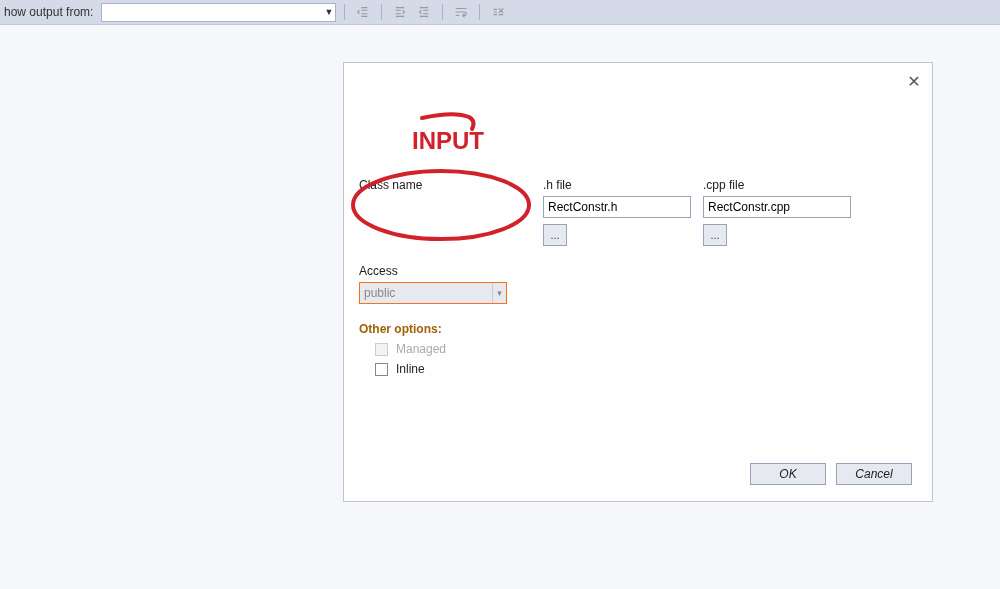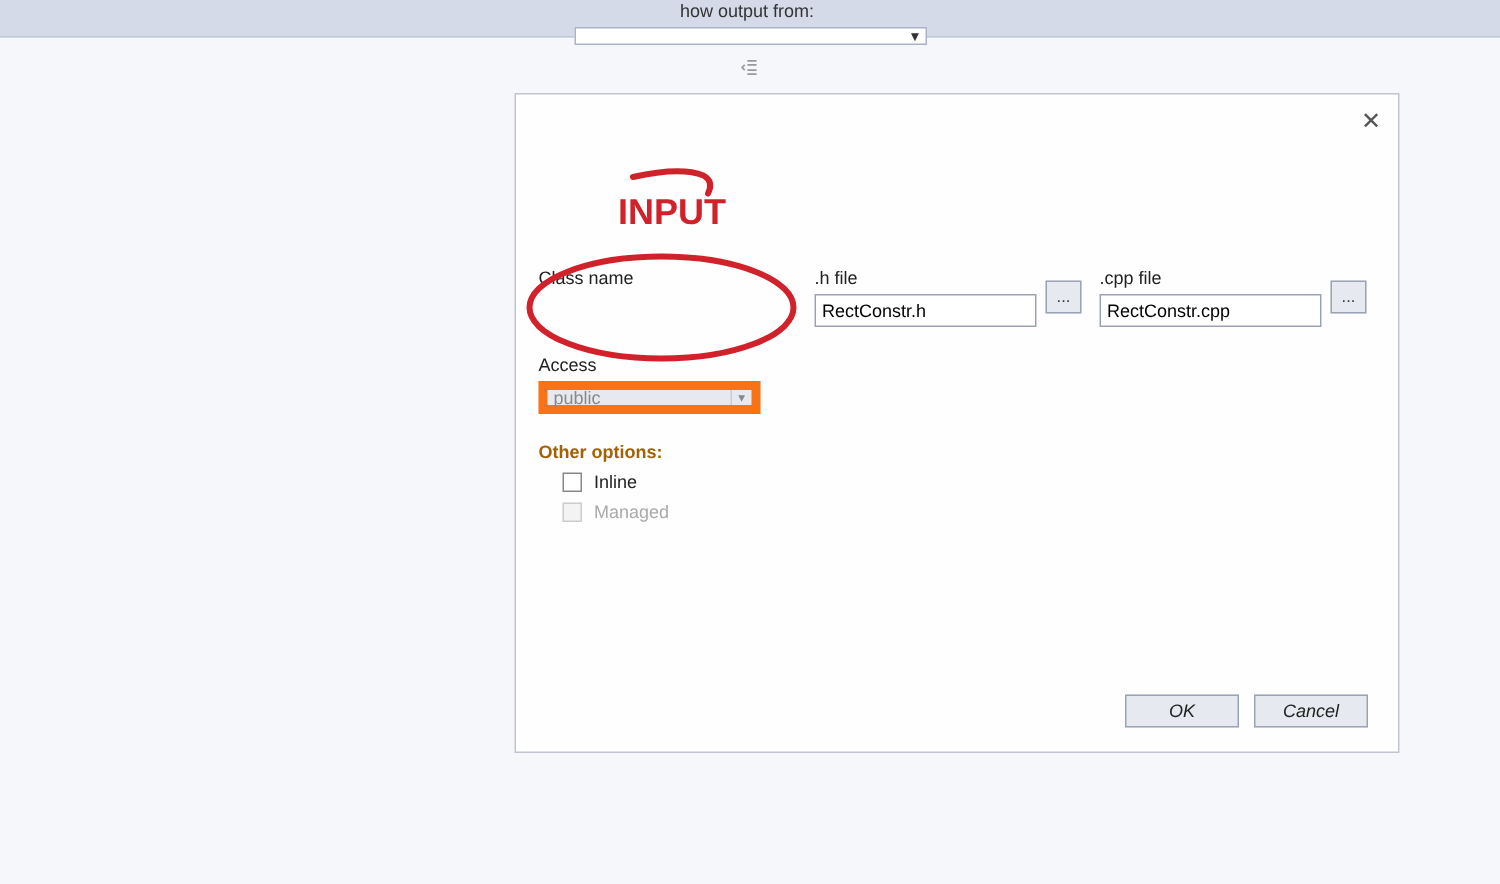--- a/index.html
+++ b/index.html
@@ -13,21 +13,20 @@
       position: relative;
     }
     .toolbar {
       background: #d5dae9;
       height: 25px;
       display: flex;
       align-items: center;
       padding: 0 4px;
       gap: 4px;
       border-bottom: 1px solid #c1c7d8;
-      flex-direction: column;
     }
     .toolbar-label { color: #333; margin-right: 4px; font-size: 12px; }
     .toolbar-select {
       width: 235px;
       height: 19px;
       background: #fff;
       border: 1px solid #a9b2c7;
       display: flex;
       align-items: center;
       justify-content: flex-end;
@@ -51,41 +50,41 @@
       display:flex; align-items:center; justify-content:center;
       font-size: 16px; color:#555; cursor:pointer;
     }
     .dlg-title {
       position: absolute; left: 30px; top: 50px;
       font-size: 22px; font-weight: 300; color: #222;
     }
     .dlg-body { position: absolute; left: 15px; top: 115px; right: 15px; }
     .row { display: flex; gap: 12px; margin-bottom: 18px; }
     .col1 { width: 172px; }
-    .col2w { display:flex; gap:6px; align-items:center; }
+    .col2w { display:flex; gap:6px; align-items:flex-start;flex-direction:column; }
     .col2 { width: 148px; }
     .col3 { width: 148px; }
     .field-label { color:#222; margin-bottom: 4px; font-size: 12px; }
     .field-input {
       width: 100%; height: 22px;
       border: 1px solid #9aa3b5;
       padding: 0 4px; font-size: 12px;
       background:#fff;
     }
     .browse-btn {
       width: 24px; height: 22px;
       border: 1px solid #9aa3b5;
       background: #e6e9ef;
       display:flex; align-items:center; justify-content:center;
       font-size: 11px; color:#333;
       cursor:pointer;
     }
     .select-box {
       width: 148px; height: 22px;
-      border: 6px solid #f97316;
+      border: 1px solid #f97316;
       background: #e6e9ef;
       display:flex; align-items:center; justify-content:space-between;
       padding: 0 4px; color:#888; font-size:12px;
     }
     .select-box .dd {
       width:14px; height:100%; border-left:1px solid #c6ccd8; margin-right:-4px;
       display:flex; align-items:center; justify-content:center; font-size:9px; color:#888;
     }
     .options-label { color:#a16207; margin-bottom:6px; font-size:12px;font-weight:bold; }
     .chk { display:flex; align-items:center; gap:8px; margin-left:16px; margin-bottom:6px; }
@@ -177,26 +176,26 @@
         <div class="field-label">Access</div>
         <div class="select-box">
           <span>public</span>
           <span class="dd">▾</span>
         </div>
       </div>
     </div>
 
     <div class="options-label">Other options:</div>
     <div class="chk">
+      <div class="chk-box disabled"></div>
+      <span class="chk-label disabled">Managed</span>
+    </div>
+    <div class="chk">
       <div class="chk-box"></div>
       <span class="chk-label">Inline</span>
-    </div>
-    <div class="chk">
-      <div class="chk-box disabled"></div>
-      <span class="chk-label disabled">Managed</span>
     </div>
   </div>
 
   <div class="dlg-footer">
     <div class="dlg-btn">OK</div>
     <div class="dlg-btn">Cancel</div>
   </div>
 
   <svg class="anno" style="left:0;top:0;width:590px;height:440px;" viewBox="0 0 590 440">
     <path d="M 78 55 Q 110 48 125 54 Q 132 58 128 66" stroke="#d1212a" stroke-width="4" fill="none" stroke-linecap="round"></path>

